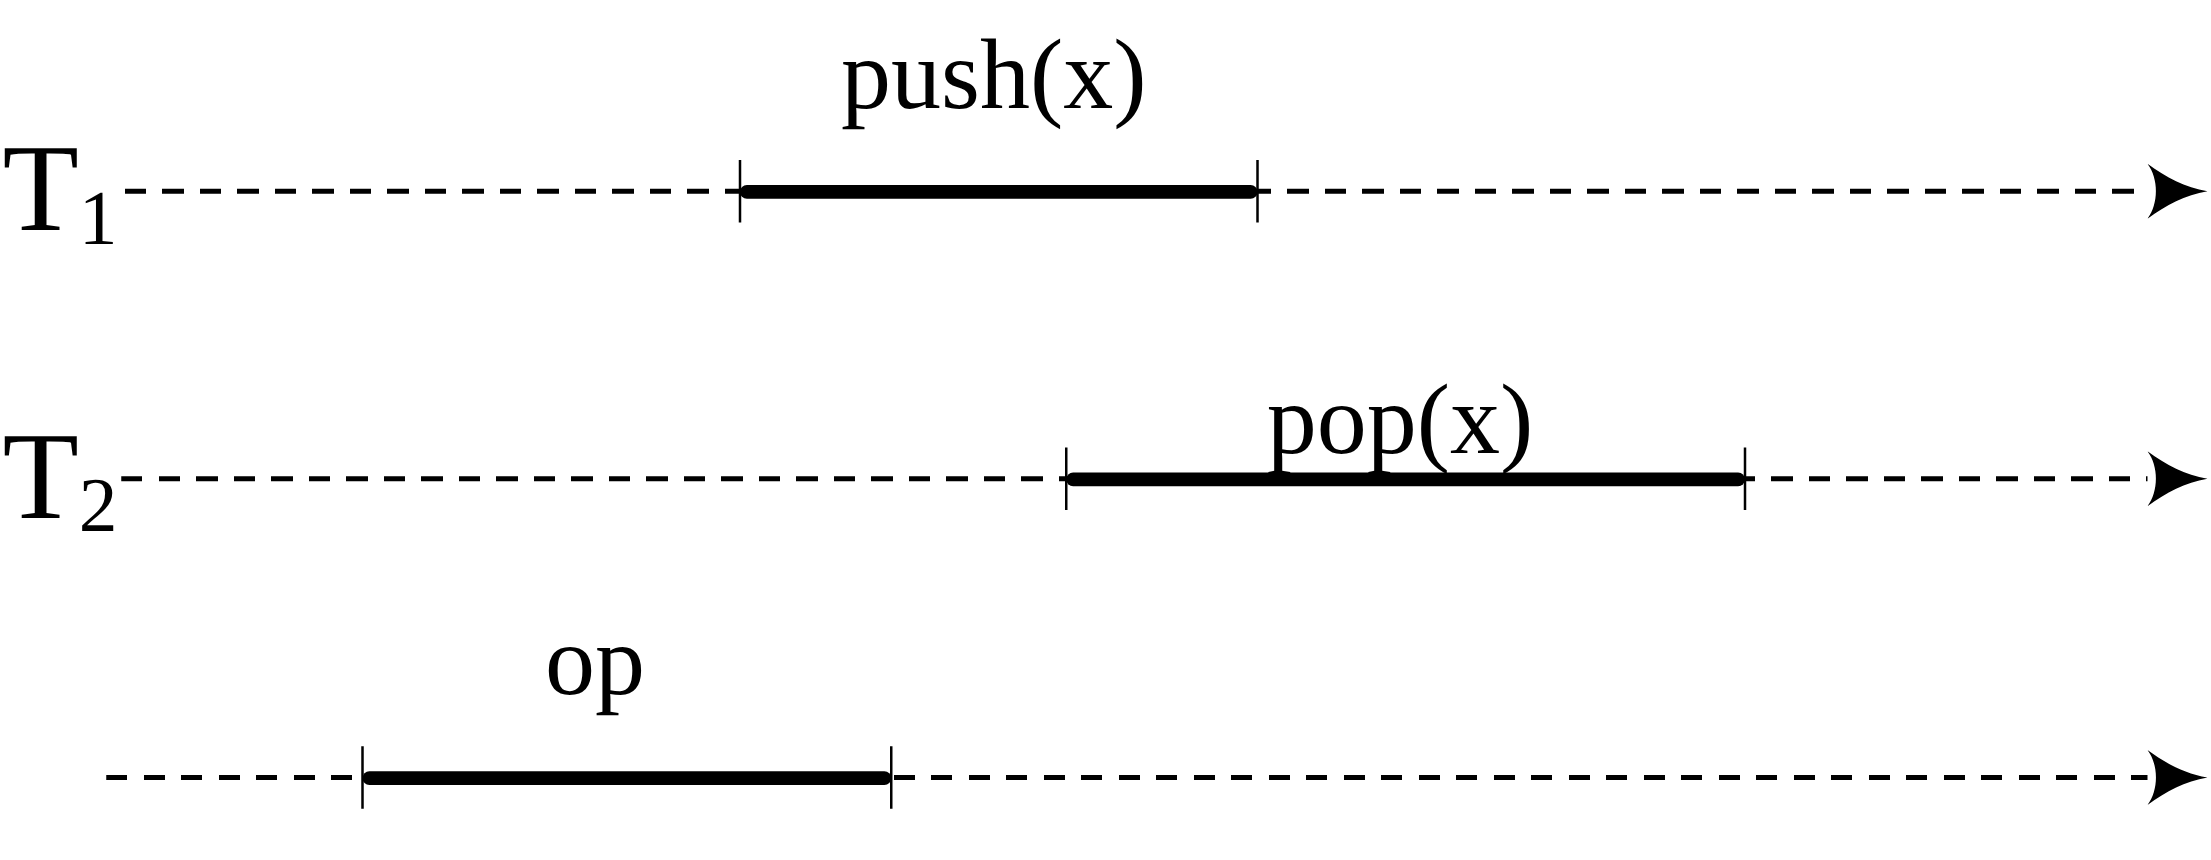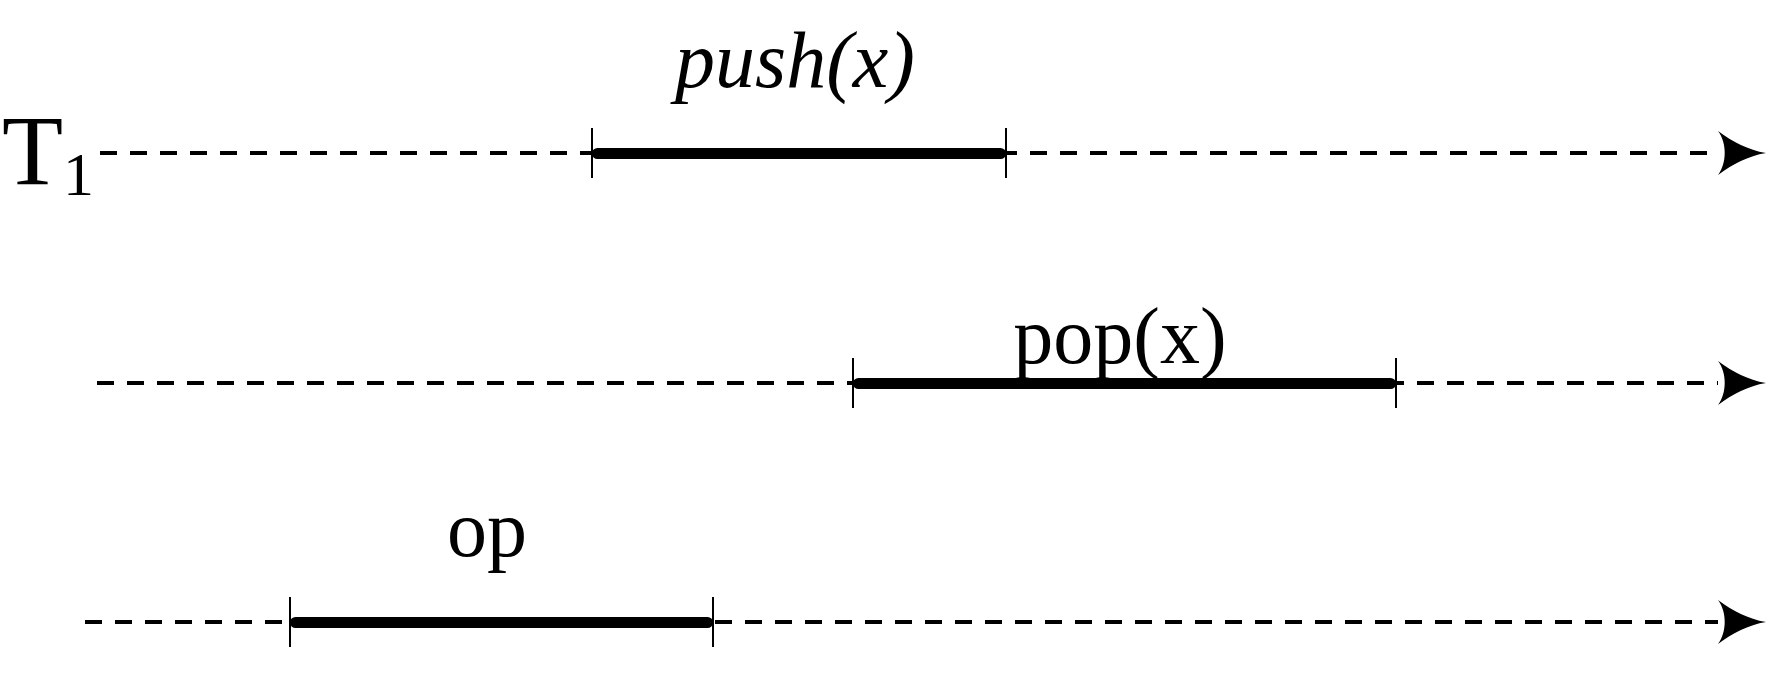--- a/index.html
+++ b/index.html
@@ -69,38 +69,39 @@
 
   <div class="timeline-row">
     <div class="thread-label" style="left: 2px; top: 101px;"><span>T</span><sub>1</sub></div>
     <div class="dash-line" style="left: 100px; width: 1618px; top: 151px; height: 4px; background: repeating-linear-gradient(90deg, rgb(0, 0, 0) 0px, rgb(0, 0, 0) 17px, transparent 17px, transparent 30px);"></div>
     <svg class="arrowhead" viewBox="0 0 48 46" style="left: 1718px; top: 130px;">
         <path class="arrow-path" d="M 0 1 C 15 12, 30 20, 48 23 C 30 26, 15 34, 0 45 C 9 33, 9 13, 0 1 Z" fill="#000000"></path>
       </svg>
     <div class="interval-bar" style="left: 592px; width: 414px; top: 147.5px; height: 11px; background: rgb(0, 0, 0);"></div>
     <div class="tick tick-start" style="left: 591px; top: 128px; height: 50px; background: rgb(0, 0, 0);"></div>
     <div class="tick tick-end" style="left: 1005px; top: 128px; height: 50px; background: rgb(0, 0, 0);"></div>
-    <div class="op-label" style="left: 795px; top: 20px; font-style: italic;">push(x)</div>
+    <div class="op-label" style="left: 795px; top: 20px;">push(x)</div>
   </div>
 
   <div class="timeline-row">
+    <div class="thread-label" style="left: 2px; top: 331px;"><span>T</span><sub>2</sub></div>
     <div class="dash-line" style="left: 97px; width: 1621px; top: 381px; height: 4px; background: repeating-linear-gradient(90deg, rgb(0, 0, 0) 0px, rgb(0, 0, 0) 17px, transparent 17px, transparent 30px);"></div>
     <svg class="arrowhead" viewBox="0 0 48 46" style="left: 1718px; top: 360px;">
         <path class="arrow-path" d="M 0 1 C 15 12, 30 20, 48 23 C 30 26, 15 34, 0 45 C 9 33, 9 13, 0 1 Z" fill="#000000"></path>
       </svg>
     <div class="interval-bar" style="left: 853px; width: 543px; top: 377.5px; height: 11px; background: rgb(0, 0, 0);"></div>
     <div class="tick tick-start" style="left: 852px; top: 358px; height: 50px; background: rgb(0, 0, 0);"></div>
     <div class="tick tick-end" style="left: 1395px; top: 358px; height: 50px; background: rgb(0, 0, 0);"></div>
     <div class="op-label" style="left: 1120px; top: 250px; margin-top: 46px;">pop(x)</div>
   </div>
 
   <div class="timeline-row">
     <div class="dash-line" style="left: 85px; width: 1633px; top: 620px; height: 4px; background: repeating-linear-gradient(90deg, rgb(0, 0, 0) 0px, rgb(0, 0, 0) 17px, transparent 17px, transparent 30px);"></div>
     <svg class="arrowhead" viewBox="0 0 48 46" style="left: 1718px; top: 599px;">
         <path class="arrow-path" d="M 0 1 C 15 12, 30 20, 48 23 C 30 26, 15 34, 0 45 C 9 33, 9 13, 0 1 Z" fill="#000000"></path>
       </svg>
     <div class="interval-bar" style="left: 290px; width: 423px; top: 616.5px; height: 11px; background: rgb(0, 0, 0);"></div>
     <div class="tick tick-start" style="left: 289px; top: 597px; height: 50px; background: rgb(0, 0, 0);"></div>
     <div class="tick tick-end" style="left: 712px; top: 597px; height: 50px; background: rgb(0, 0, 0);"></div>
-    <div class="op-label" style="left: 487px; top: 489px;">op</div>
+    <div class="op-label" style="left: 476px; top: 489px;">op</div>
   </div>
 
 </div>
 
 </body></html>

